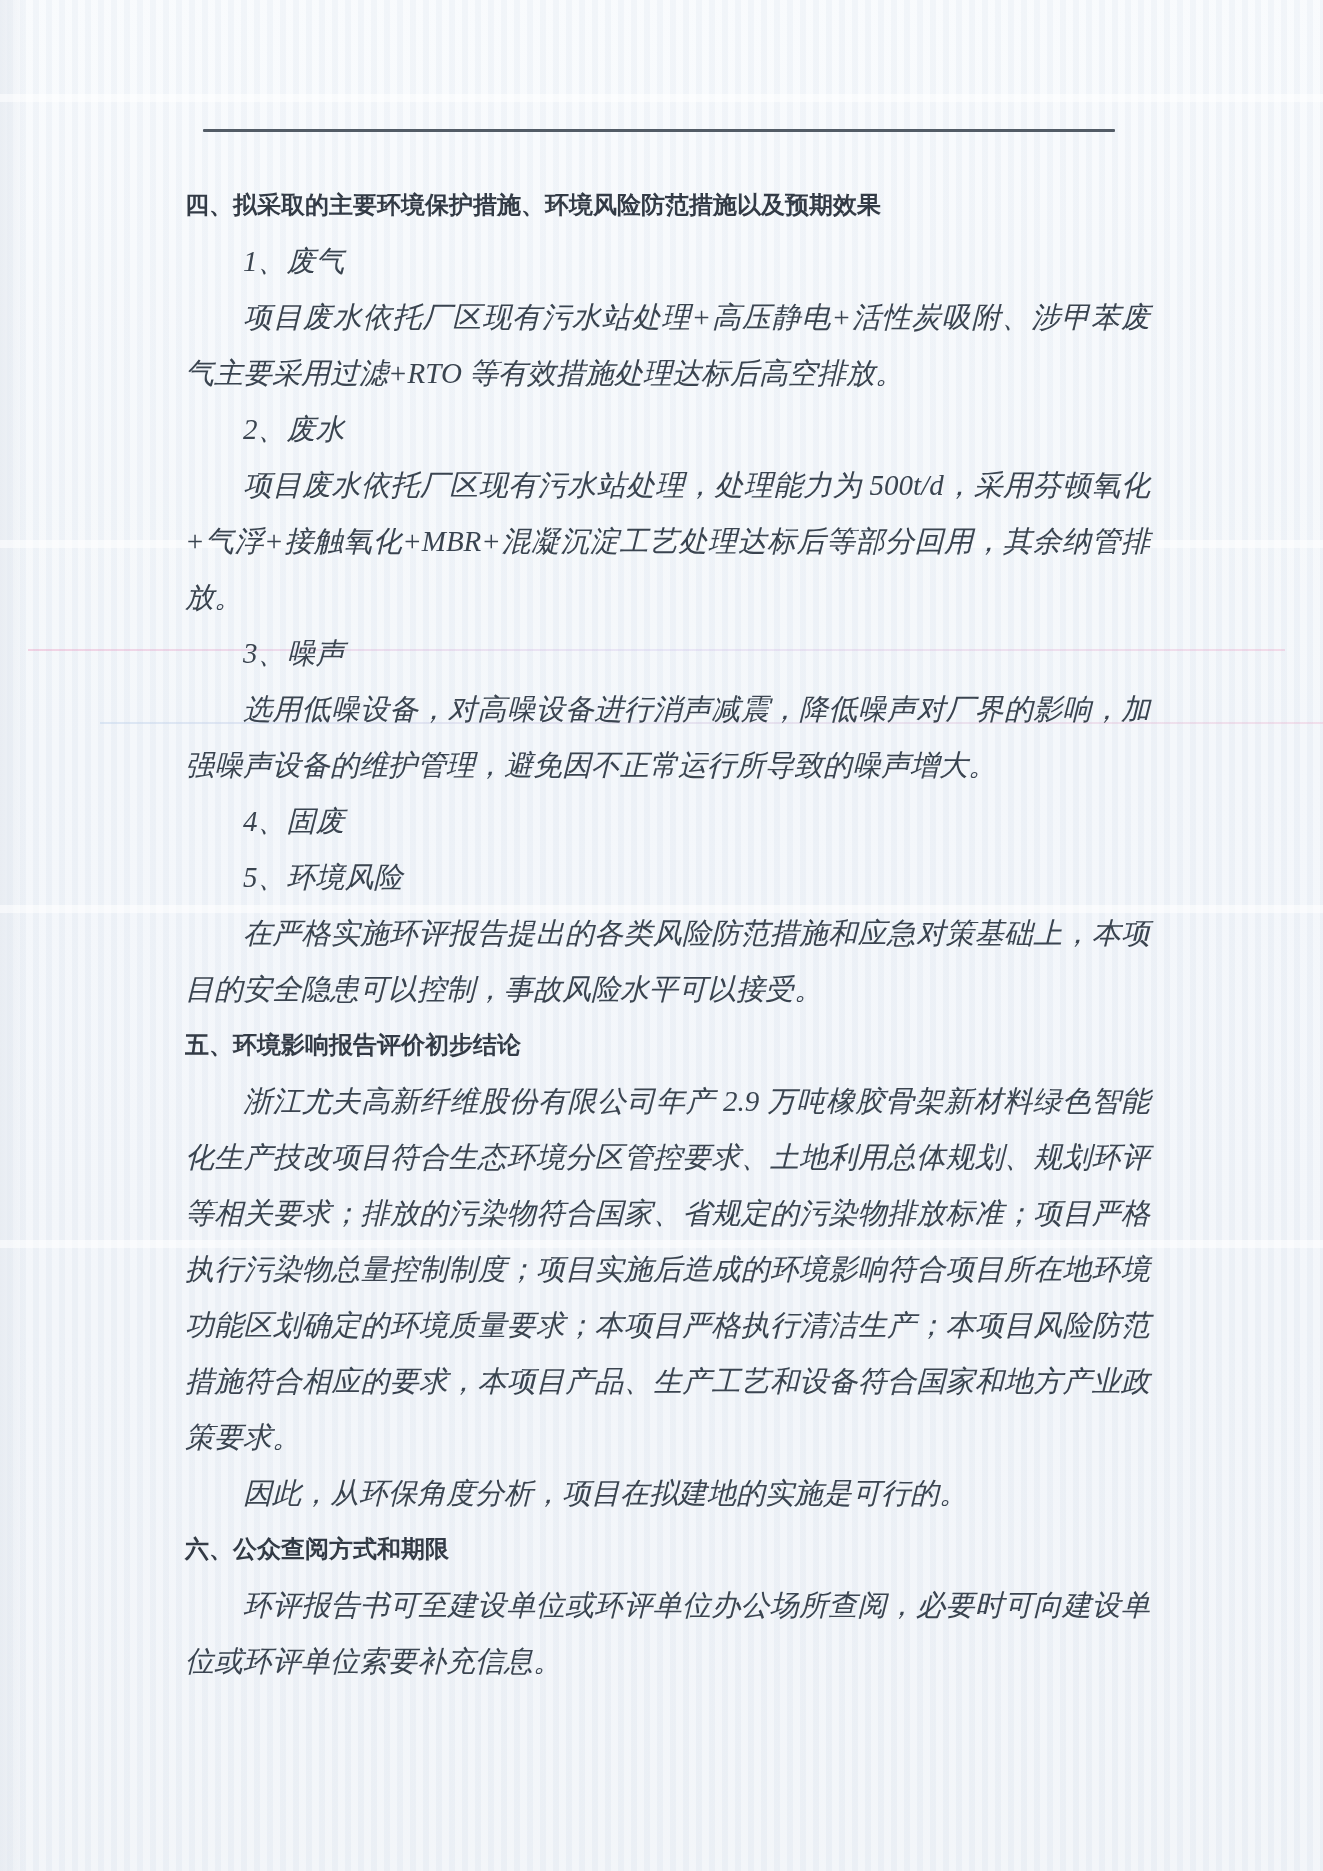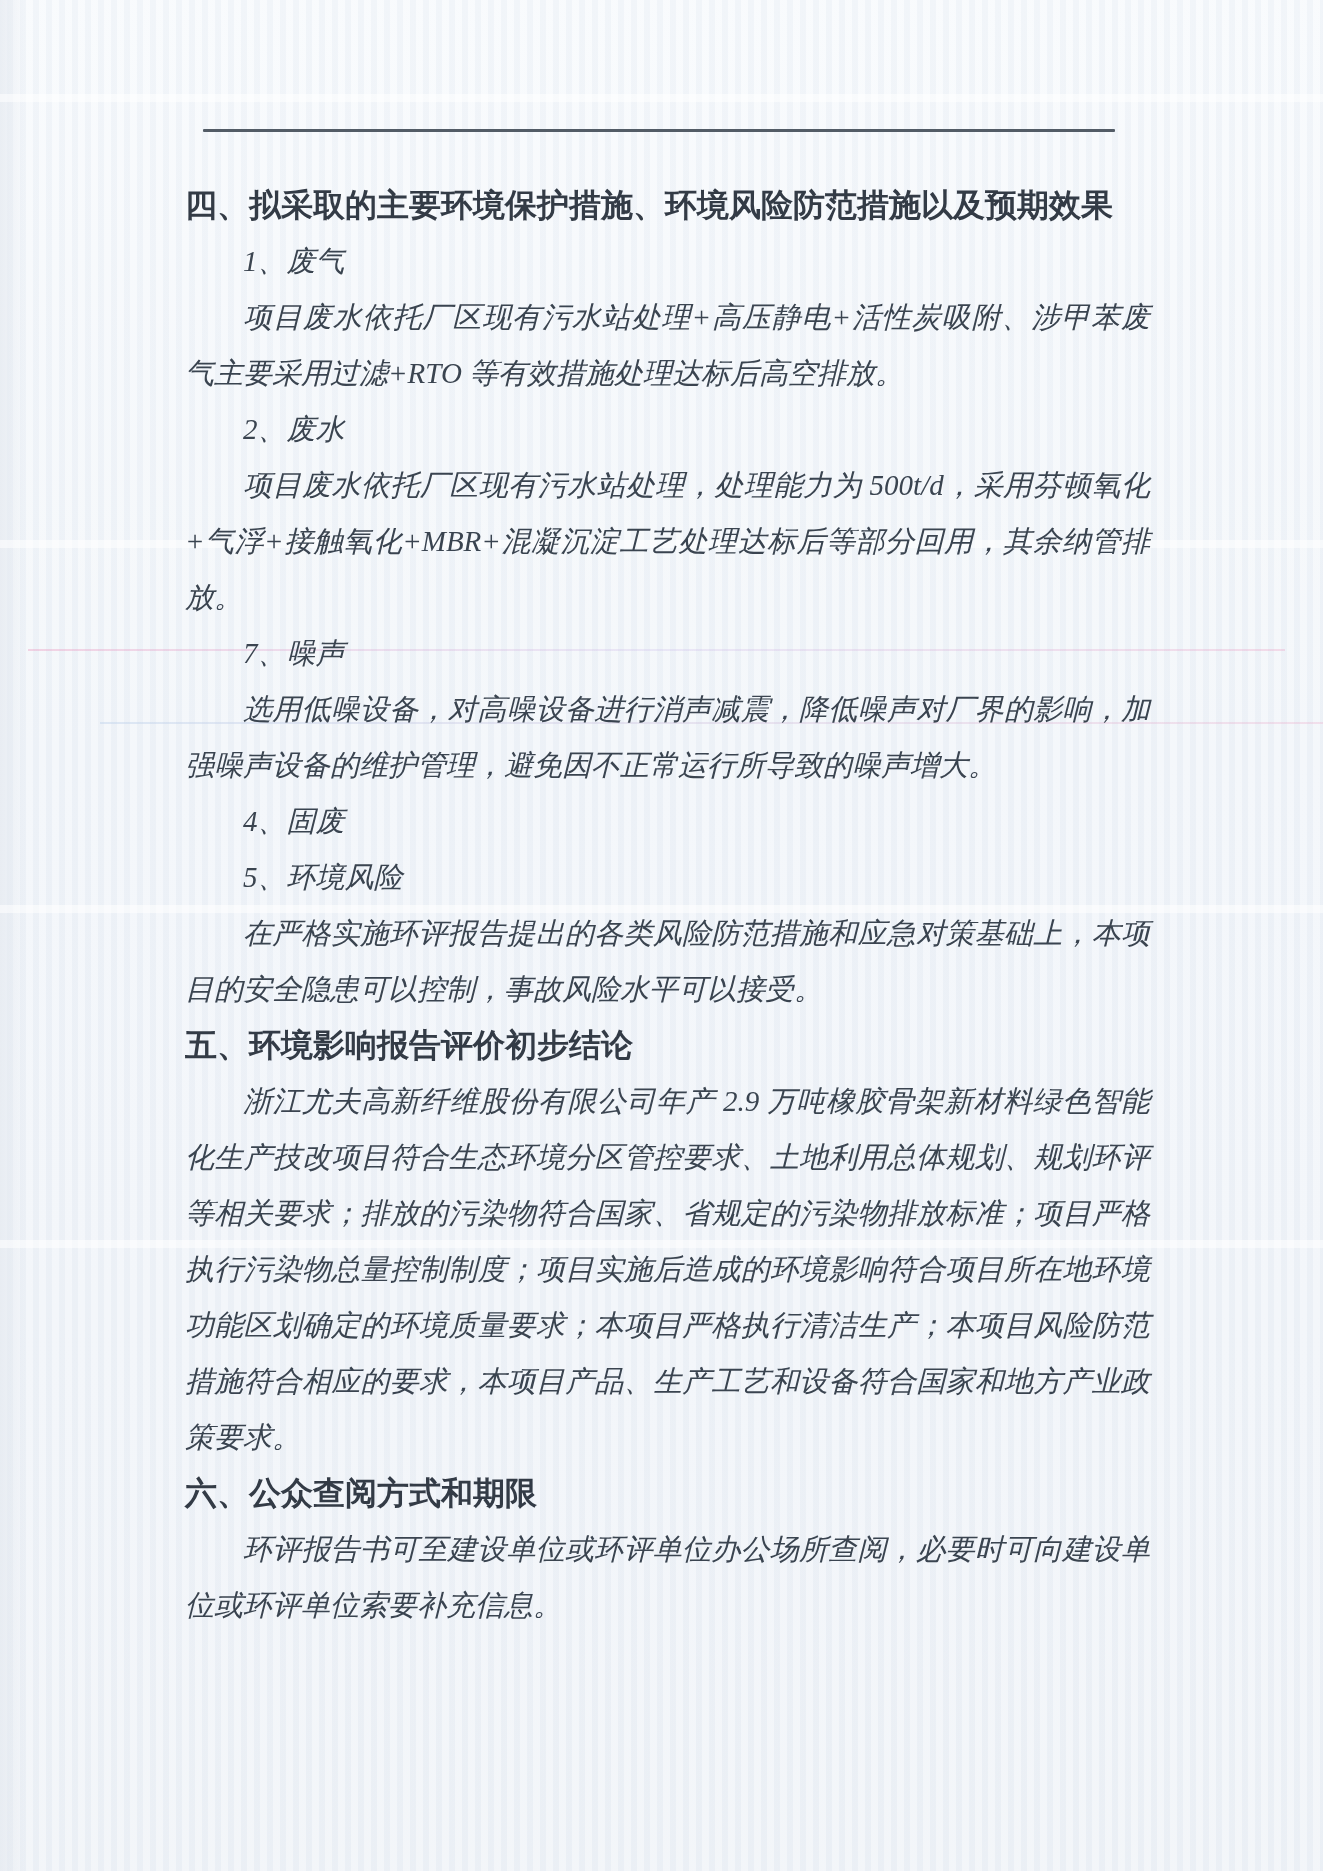--- a/index.html
+++ b/index.html
@@ -40,21 +40,21 @@
   .rule{
     margin:129px 0 0 18px;
     width:912px;height:3px;
     background:var(--divider);
     border-radius:1px;
   }
   h1{
     margin:45px 0 0 0;
     font-family:"Liberation Sans","DejaVu Sans",sans-serif;
     font-weight:bold;
-    font-size:32px;
+    font-size:24px;
     line-height:56px;
     color:var(--heading-ink);
     white-space:nowrap;
     letter-spacing:0;
   }
   h1.mid{margin-top:0;}
   p{
     margin:0;
     font-size:29px;
     line-height:56px;
@@ -87,35 +87,36 @@
       <p class="sub">1、废气</p>
       <p class="indent">项目废水依托厂区现有污水站处理+高压静电+活性炭吸附、涉甲苯废气主要采用过滤+RTO 等有效措施处理达标后高空排放。</p>
     </div>
 
     <div>
       <p class="sub">2、废水</p>
       <p class="indent">项目废水依托厂区现有污水站处理，处理能力为 500t/d，采用芬顿氧化+气浮+接触氧化+MBR+混凝沉淀工艺处理达标后等部分回用，其余纳管排放。</p>
     </div>
 
     <div>
-      <p class="sub">7、噪声</p>
+      <p class="sub">3、噪声</p>
       <p class="indent">选用低噪设备，对高噪设备进行消声减震，降低噪声对厂界的影响，加强噪声设备的维护管理，避免因不正常运行所导致的噪声增大。</p>
     </div>
 
     <div>
       <p class="sub">4、固废</p>
     </div>
 
     <div>
       <p class="sub">5、环境风险</p>
       <p class="indent">在严格实施环评报告提出的各类风险防范措施和应急对策基础上，本项目的安全隐患可以控制，事故风险水平可以接受。</p>
     </div>
 
     <h1 class="mid">五、环境影响报告评价初步结论</h1>
 
     <p class="indent">浙江尤夫高新纤维股份有限公司年产 2.9 万吨橡胶骨架新材料绿色智能化生产技改项目符合生态环境分区管控要求、土地利用总体规划、规划环评等相关要求；排放的污染物符合国家、省规定的污染物排放标准；项目严格执行污染物总量控制制度；项目实施后造成的环境影响符合项目所在地环境功能区划确定的环境质量要求；本项目严格执行清洁生产；本项目风险防范措施符合相应的要求，本项目产品、生产工艺和设备符合国家和地方产业政策要求。</p>
+    <p class="indent">因此，从环保角度分析，项目在拟建地的实施是可行的。</p>
 
     <h1 class="mid">六、公众查阅方式和期限</h1>
 
     <p class="indent">环评报告书可至建设单位或环评单位办公场所查阅，必要时可向建设单位或环评单位索要补充信息。</p>
 
   </div>
 </div>
 
 </body></html>

